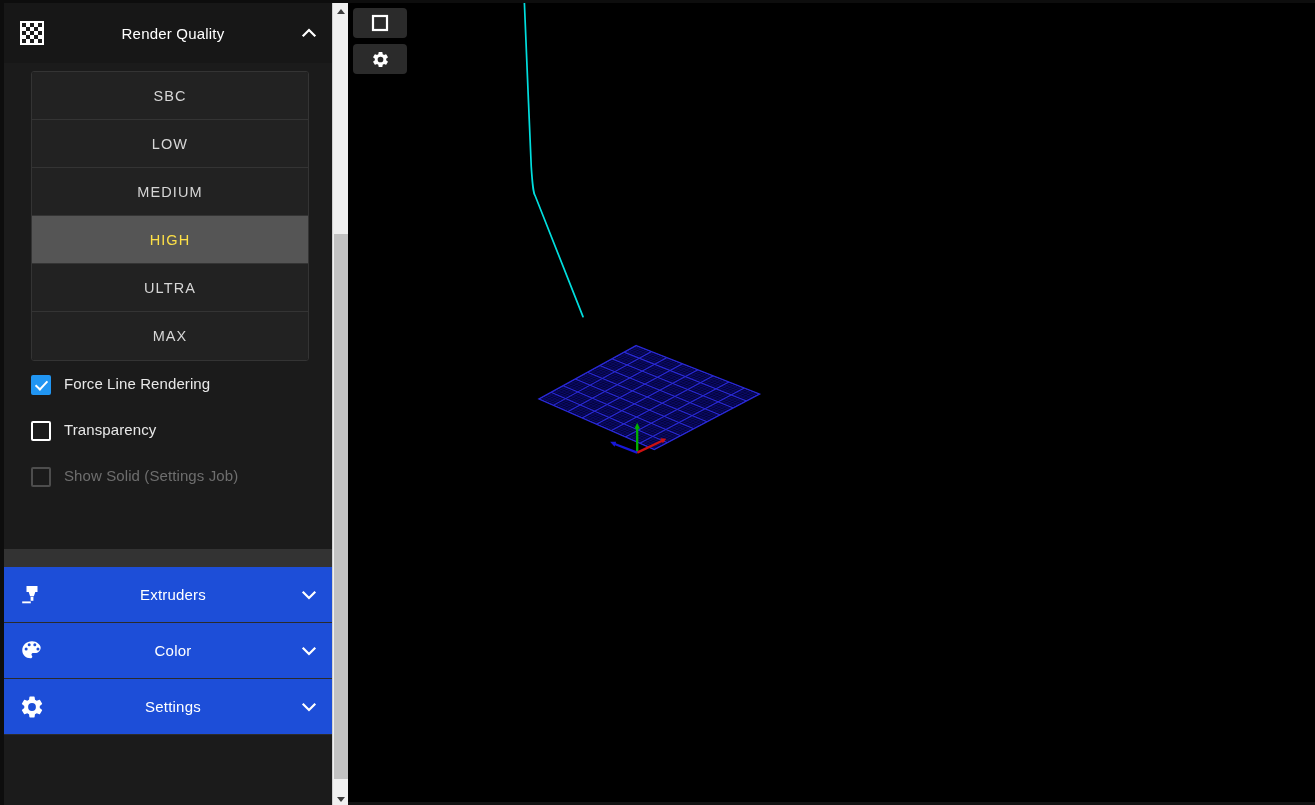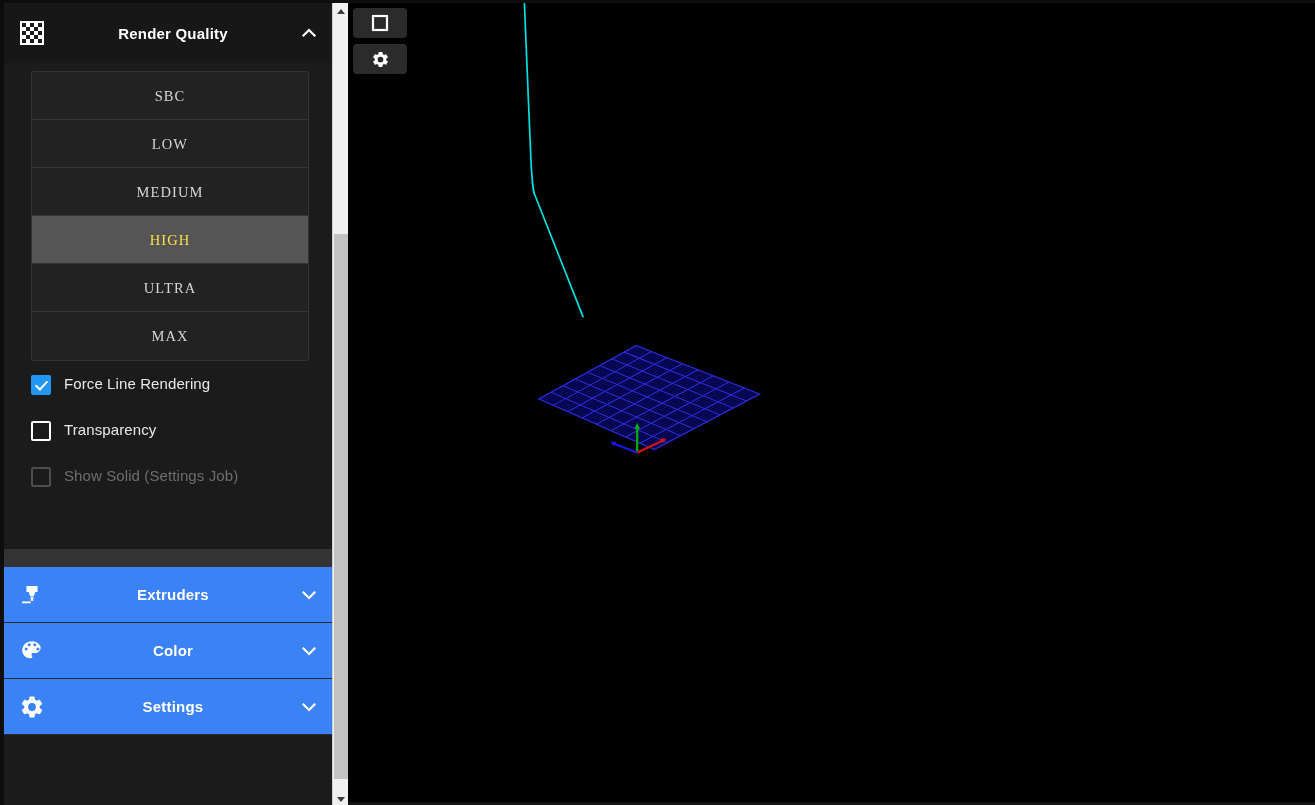--- a/index.html
+++ b/index.html
@@ -50,21 +50,21 @@
     width: 56px;
     display: flex;
     align-items: center;
     justify-content: center;
     flex: 0 0 56px;
   }
   .section-header .hdr-title {
     flex: 1;
     text-align: center;
     font-size: 15px;
-    font-weight: bold;
+    font-weight: normal;
     letter-spacing: .2px;
     color: #ffffff;
     margin-right: 10px;
   }
   .section-header .hdr-chevron {
     width: 26px;
     display: flex;
     align-items: center;
     justify-content: center;
     flex: 0 0 26px;
@@ -86,21 +86,21 @@
     width: 100%;
     height: 48px;
     line-height: 48px;
     text-align: center;
     background: #222222;
     color: #d6d6d6;
     font-size: 14.5px;
     letter-spacing: 1.1px;
     border: 0;
     border-bottom: 1px solid #343434;
-    font-family: Liberation Serif, serif;
+    font-family: Liberation Sans, sans-serif;
     cursor: pointer;
   }
   .quality-btn:last-child { border-bottom: 0; }
   .quality-btn.selected {
     background: #555555;
     color: #fde047;
   }
 
   
   .check-list { padding: 14px 0 6px 0; }
@@ -148,21 +148,21 @@
     height: 18px;
     background: #333333;
     margin-top: 30px;
   }
 
   
   .collapsed-sections { background: #171717; }
   .collapsed-sections .section-header {
     height: 56px;
     border-bottom: 1px solid #2b2b2b;
-    background: #3b82f6;
+    background: #1d4ed8;
   }
 
   
   svg { display: block; }
 
   
   #panel-scrollbar {
     position: absolute;
     right: 0; top: 0;
     width: 16px;

